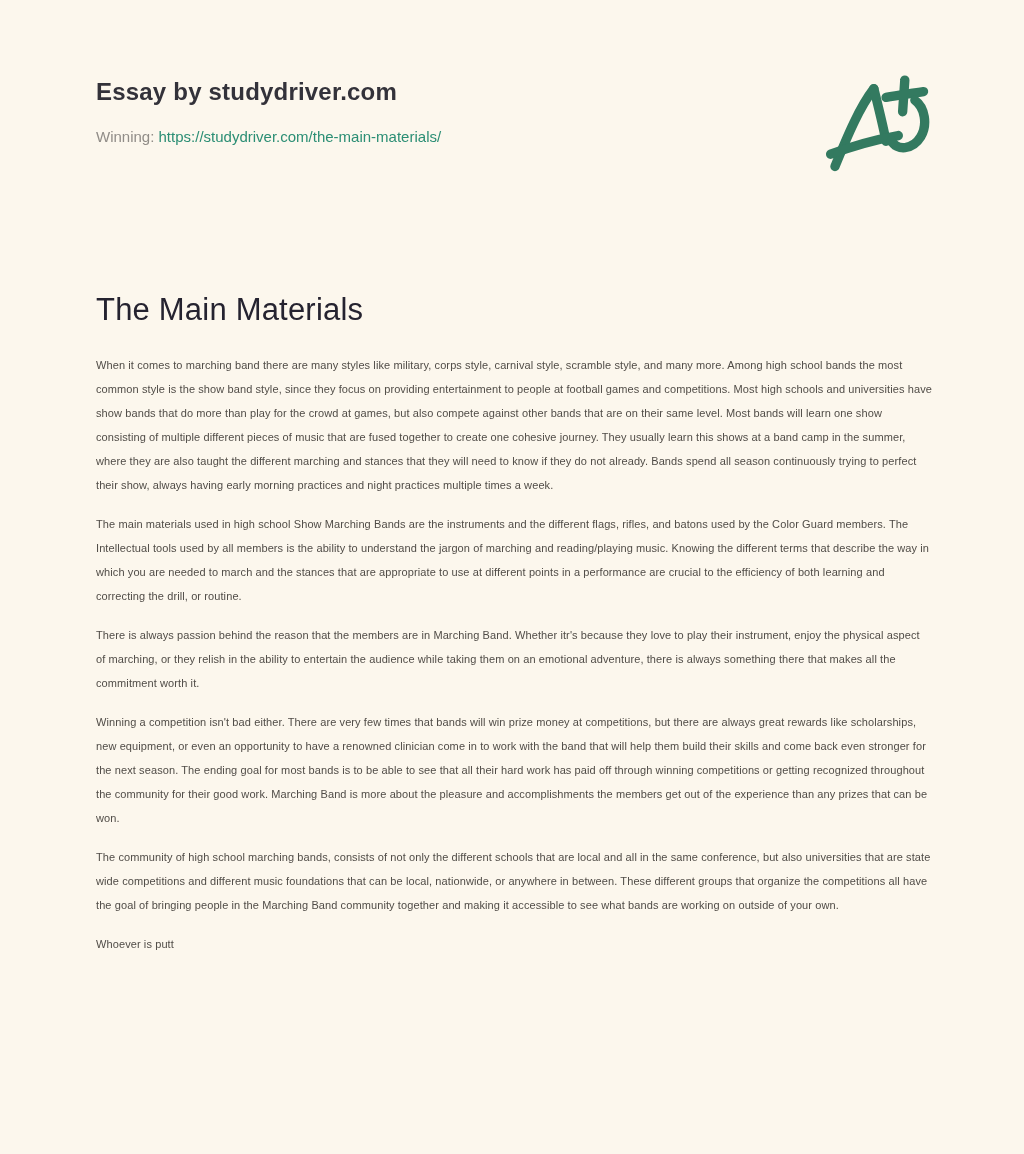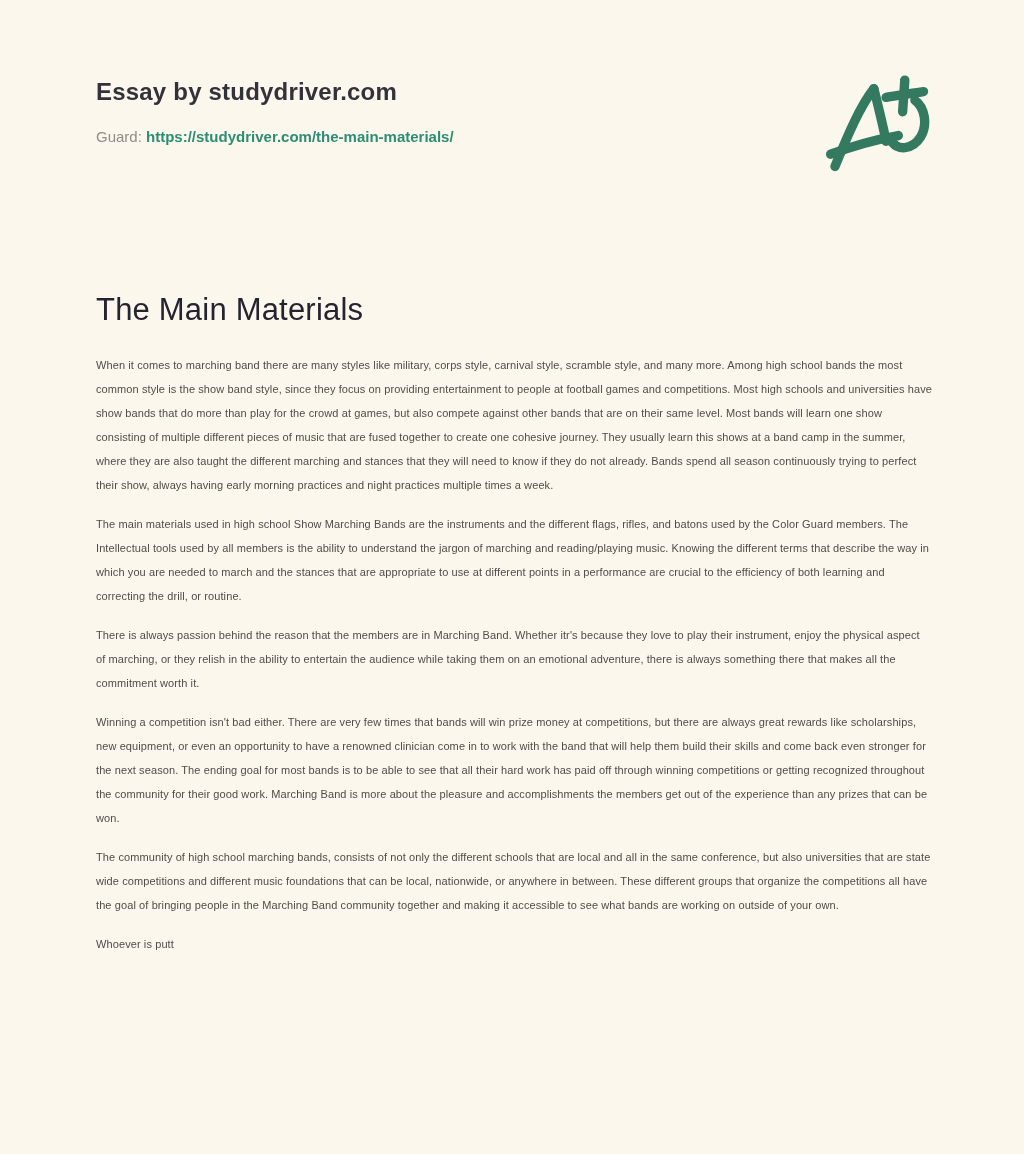--- a/index.html
+++ b/index.html
@@ -29,21 +29,21 @@
     margin-top: 2px;
   }
   .source-line {
     margin-top: 22px;
     font-size: 15px;
     color: #918d88;
   }
   .source-link {
     color: #2b8e74;
     text-decoration: none;
-    font-weight: 700;
+    font-weight: 400;
   }
   .logo {
     width: 108px;
     height: 112px;
     margin-top: -8px;
     margin-right: 0;
     flex: 0 0 auto;
   }
   .essay-title {
     margin-top: 112px;
@@ -66,21 +66,21 @@
 </style>
 </head>
 <body>
 
 <div class="page">
 
   <div class="header">
     <div class="header-text">
       <div class="header-title">Essay by studydriver.com</div>
       <div class="source-line">
-        <span>Guard:</span>
+        <span>Winning:</span>
         <a class="source-link">https://studydriver.com/the-main-materials/</a>
       </div>
     </div>
 
     <div class="logo">
       <svg viewBox="0 0 150 150" width="108" height="112" fill="none" stroke="#337a60" stroke-width="13" stroke-linecap="round">
 
         <path d="M18,134 C36,90 52,52 72,26"></path>
 
         <path d="M72,26 C78,50 84,74 89,99"></path>

